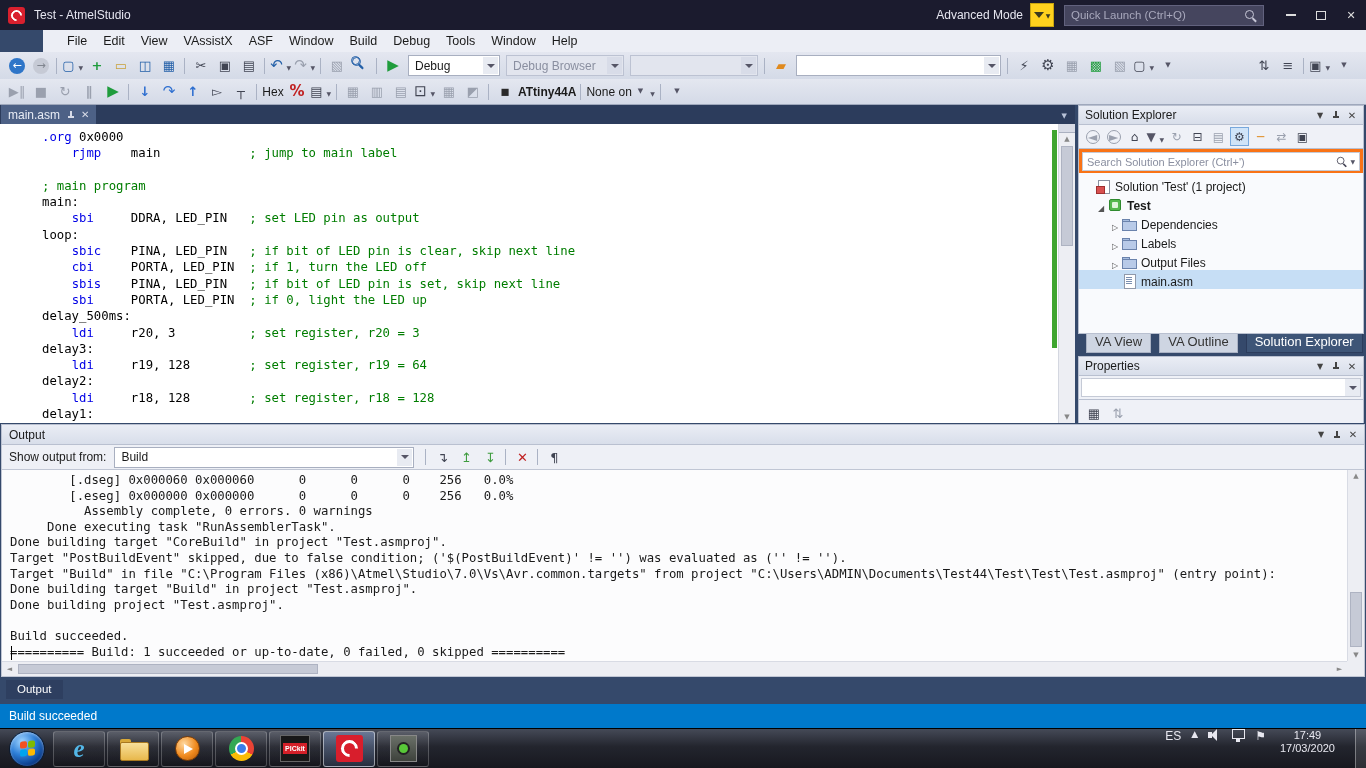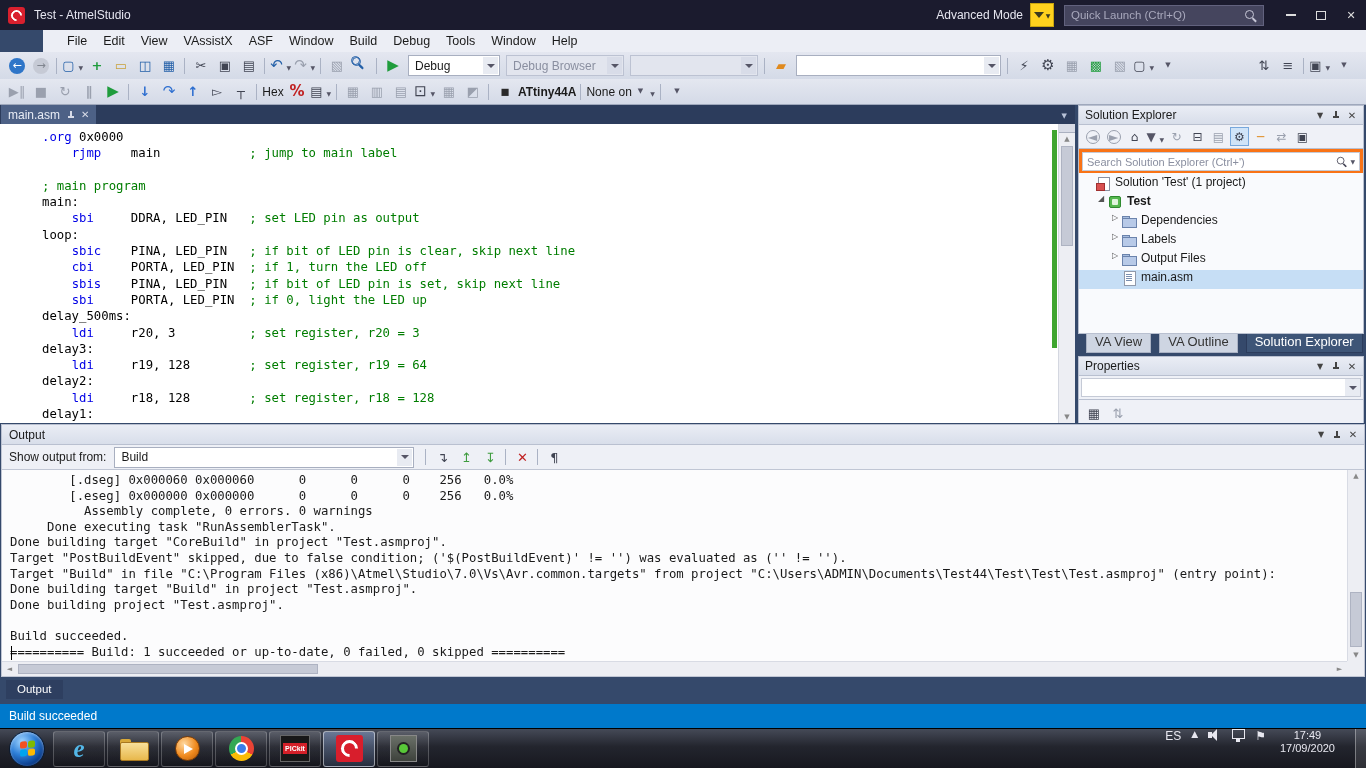--- a/index.html
+++ b/index.html
@@ -98,21 +98,21 @@
 .doc-tab .pin-ic{color:#D8DCE8;width:9px;}
 .se-toolbar{height:24px;flex:none;background:#EFF1F7;border:1px solid #B9C0D0;border-top:none;display:flex;align-items:center;padding-left:3px;}
 .se-toolbar .tbtn{height:19px;min-width:19px;}
 .se-toolbar .tbtn .g{font-size:12px;}
 .se-search{height:24px;flex:none;background:#f97316;border-left:1px solid #B9C0D0;border-right:1px solid #B9C0D0;display:flex;align-items:flex-end;padding:2px 3px;}
 .se-search-inner{flex:1;height:19px;background:#fff;border:1px solid #C5CAD6;display:flex;align-items:center;padding:0 4px;}
 .se-search-text{flex:1;font-size:11px;color:#8A8FA0;}
 .se-search-inner .mag{color:#445;transform:scale(.85);}
 .mini-caret{font-size:6px;color:#556;margin-left:2px;font-family:"DejaVu Sans",sans-serif;}
 .tree{flex:none;height:161px;background:#F9FAFD;border:1px solid #B9C0D0;border-top:none;overflow:hidden;padding-top:2px;}
-.trow{height:19px;display:flex;align-items:flex-start;font-size:12px;color:#1A1A1A;}
+.trow{height:19px;display:flex;align-items:flex-end;font-size:12px;color:#1A1A1A;}
 .trow.selected{background:var(--c-sel,#C6DEF5);}
 .trow.bold .tlabel{font-weight:bold;}
 .exp{width:12px;text-align:center;font-size:8px;color:#555;font-family:"DejaVu Sans",sans-serif;flex:none;}
 .ticon{width:16px;height:16px;margin-right:4px;position:relative;flex:none;}
 .tlabel{white-space:nowrap;}
 .ind1{padding-left:4px;}
 .ind2{padding-left:16px;}
 .ind3{padding-left:30px;}
 .solution-icon::before{content:"";position:absolute;left:3px;top:2px;width:10px;height:12px;background:#fff;border:1px solid #8A90A0;}
 .solution-icon::after{content:"";position:absolute;left:1px;top:8px;width:7px;height:6px;background:#D85050;border:1px solid #A03030;}
@@ -669,19 +669,19 @@
         <span class="devtool-ic"></span>
       </div>
     <div class="tray">
       <span class="tray-lang">ES</span>
       <span class="tray-up">▲</span>
       <span class="spk-ic"></span>
       <span class="net-ic"></span>
       <span class="flag-ic">⚑</span>
       <div class="clock">
         <div>17:49</div>
-        <div>17/09/2020</div>
+        <div>17/03/2020</div>
       </div>
       <div class="show-desktop"></div>
     </div>
   </div>
 
 </div>
 
 </body></html>

